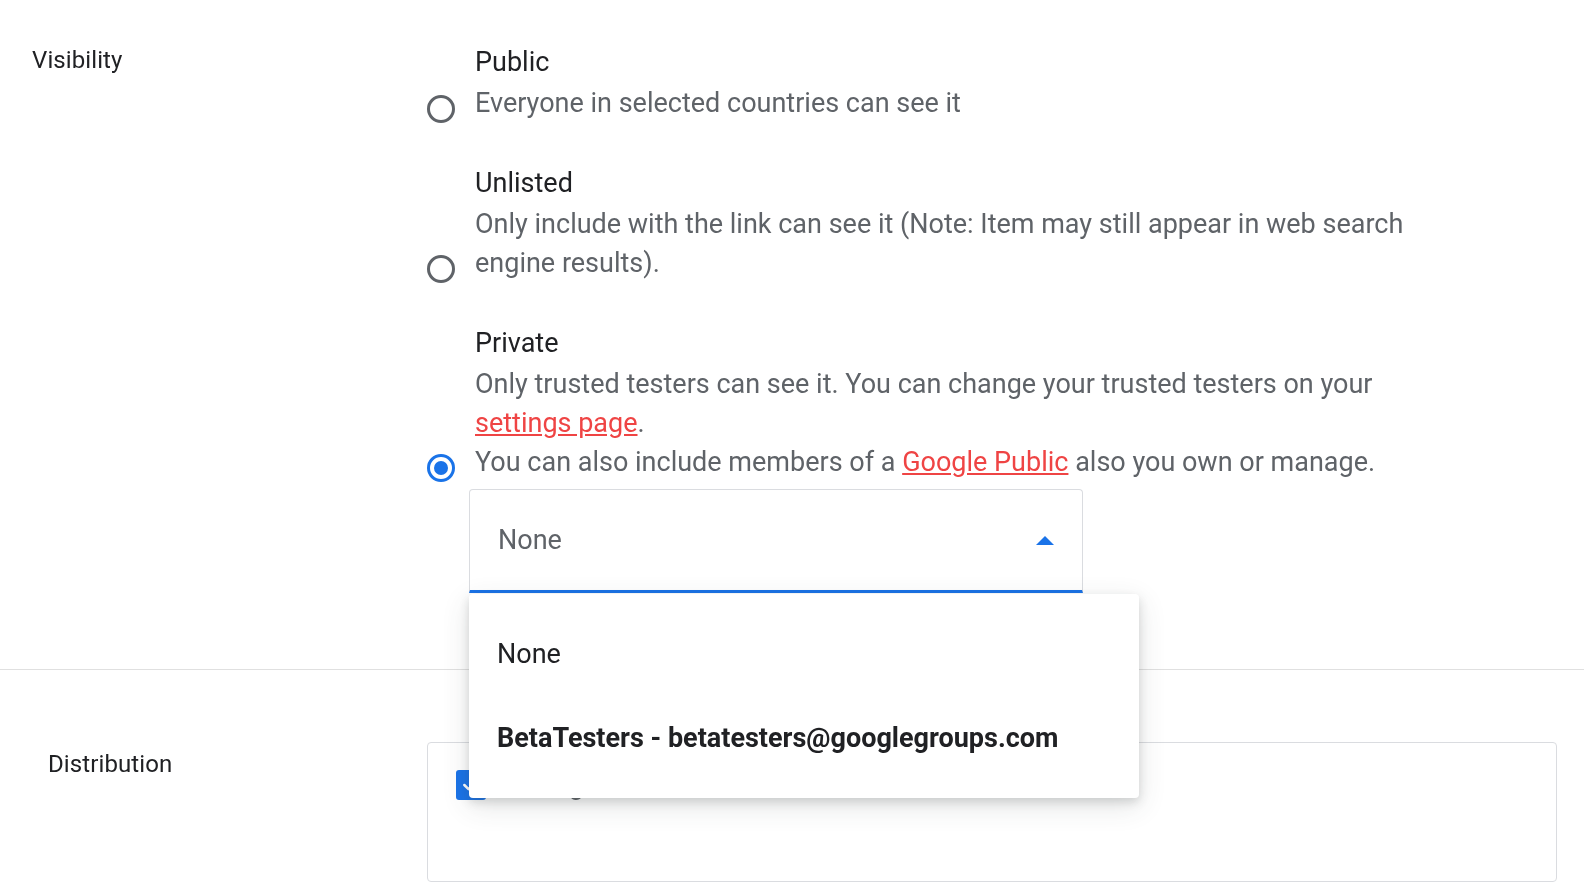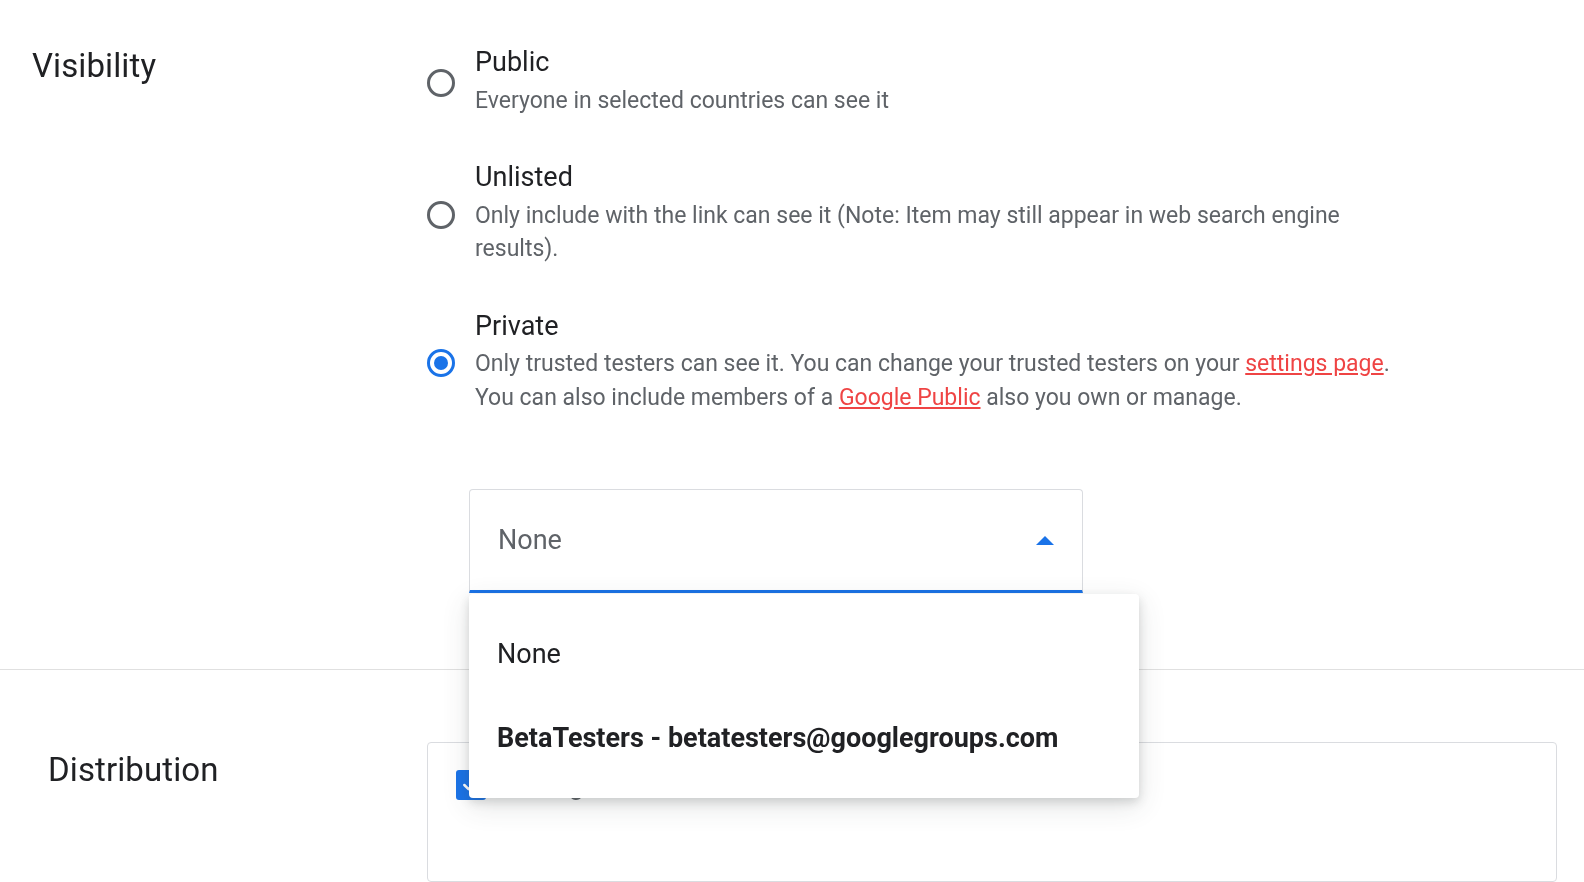--- a/index.html
+++ b/index.html
@@ -14,38 +14,38 @@
   .container {
     position: relative;
     width: 1584px;
     height: 882px;
   }
 
   
   .section-label {
     position: absolute;
     left: 32px;
-    font-size: 33px;
+    font-size: 24px;
     font-weight: 400;
     color: #202124;
     letter-spacing: 0.1px;
   }
   .section-label.visibility { top: 46px; }
   .section-label.distribution { top: 750px; margin-left: 16px; }
 
   
   .options {
     position: absolute;
     left: 427px;
     top: 46px;
     width: 1000px;
   }
   .option {
     display: flex;
-    align-items: center;
+    align-items: flex-end;
     margin-bottom: 44px;
   }
   .radio {
     width: 28px; height: 28px;
     border-radius: 50%;
     border: 3px solid #5f6368;
     margin-top: 3px;
     margin-right: 20px;
     flex-shrink: 0;
     position: relative;
@@ -64,21 +64,21 @@
     transform: translate(-50%, -50%);
   }
   .option-body { flex: 1; }
   .option-title {
     font-size: 27px;
     color: #202124;
     line-height: 1.25;
     margin-bottom: 4px;
   }
   .option-desc {
-    font-size: 23px;
+    font-size: 27px;
     color: #5f6368;
     line-height: 1.45;
   }
   .option-desc a, .link {
     color: #ef4444;
     text-decoration: underline;
     cursor: pointer;
   }
 
   

